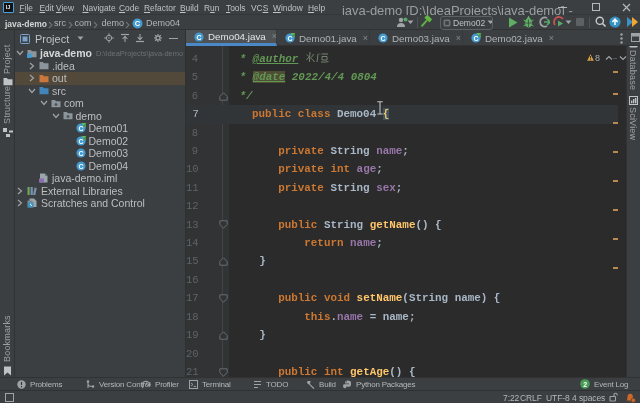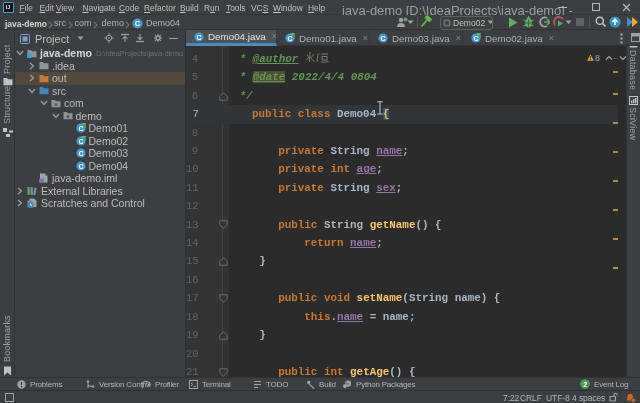--- a/index.html
+++ b/index.html
@@ -26,21 +26,21 @@
   .treerow svg { flex:none; }
   
   #editor { left:186px; top:46px; width:440px; height:331px; background:#2b2b2b; overflow:hidden;}
   #gutter { left:186px; top:46px; width:43px; height:331px; background:#313335; }
   #foldline { left:222px; top:46px; width:1px; height:331px; background:#4e5254; opacity:.55;}
   #caretrow { left:186px; top:105px; width:432px; height:19px; background:#323537; }
   pre.code { position:absolute; font-family:"Liberation Mono",monospace; font-size:10.9px;
              line-height:18.4px; color:#a9b7c6; font-weight:bold; }
   #linenos { left:186px; top:50px; width:12px; text-align:right; color:#606366; font-weight:normal; font-size:10.5px;}
   #codebody { left:233px; top:50px; }
-  .kw { color:#cc7832;padding-left:19px; } .fld { color:#9876aa;text-decoration:underline; } .mtd { color:#ffc66b; }
+  .kw { color:#cc7832;padding-left:19px; } .fld { color:#9876aa; } .mtd { color:#ffc66b; }
   .doc { color:#629755; font-style:italic; } .doctag { font-weight:bold; text-decoration:underline; }
   
   #tabbar { left:186px; top:30px; width:454px; height:16px; background:#3c3f41; border-bottom:1px solid #323232; }
   .tab { position:absolute; top:30px; height:16px; display:flex; align-items:center; font-size:9.8px;
          color:#b0b3b5; border-right:1px solid #363839; padding-left:8px;}
   .tab svg { flex:none; }
   .tabx { color:#84898c; font-size:9px; margin-left:6px; line-height:9px; }
   
   #toolbar { left:0; top:377px; width:640px; height:13px; background:#3c3f41; border-top:1px solid #323232; font-size:10px; color:#b4b7b9;}
   #statusbar { left:0; top:390px; width:640px; height:13px; background:#3c3f41; border-top:1px solid #2f3133; font-size:10px; color:#b4b7b9;}

